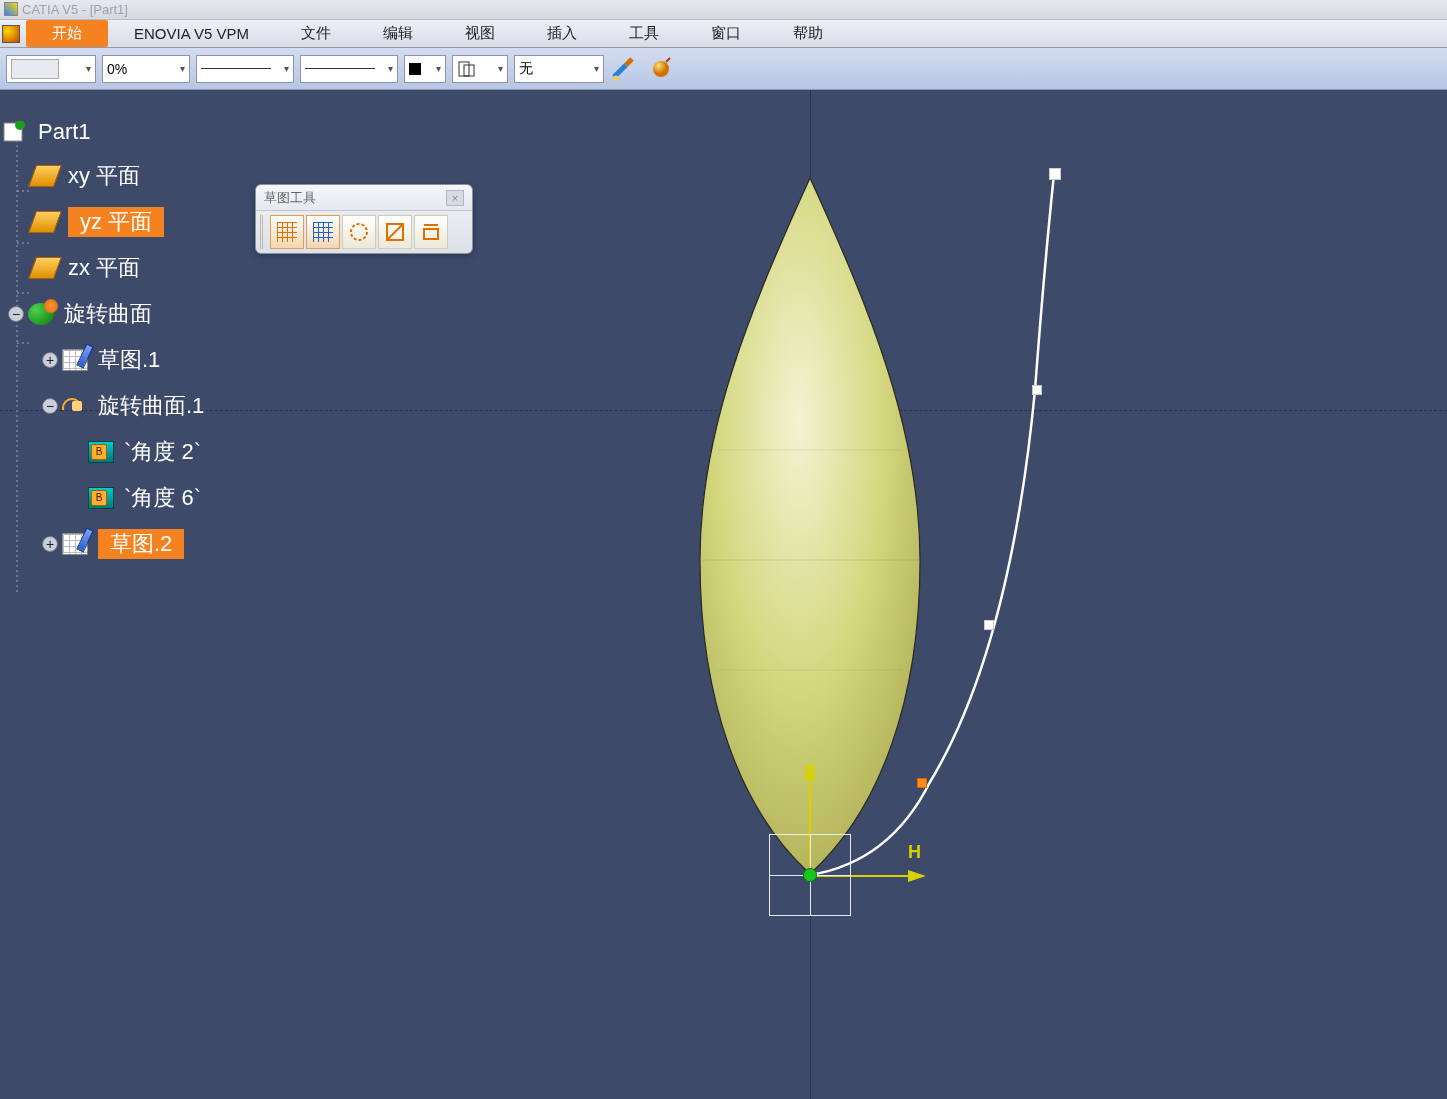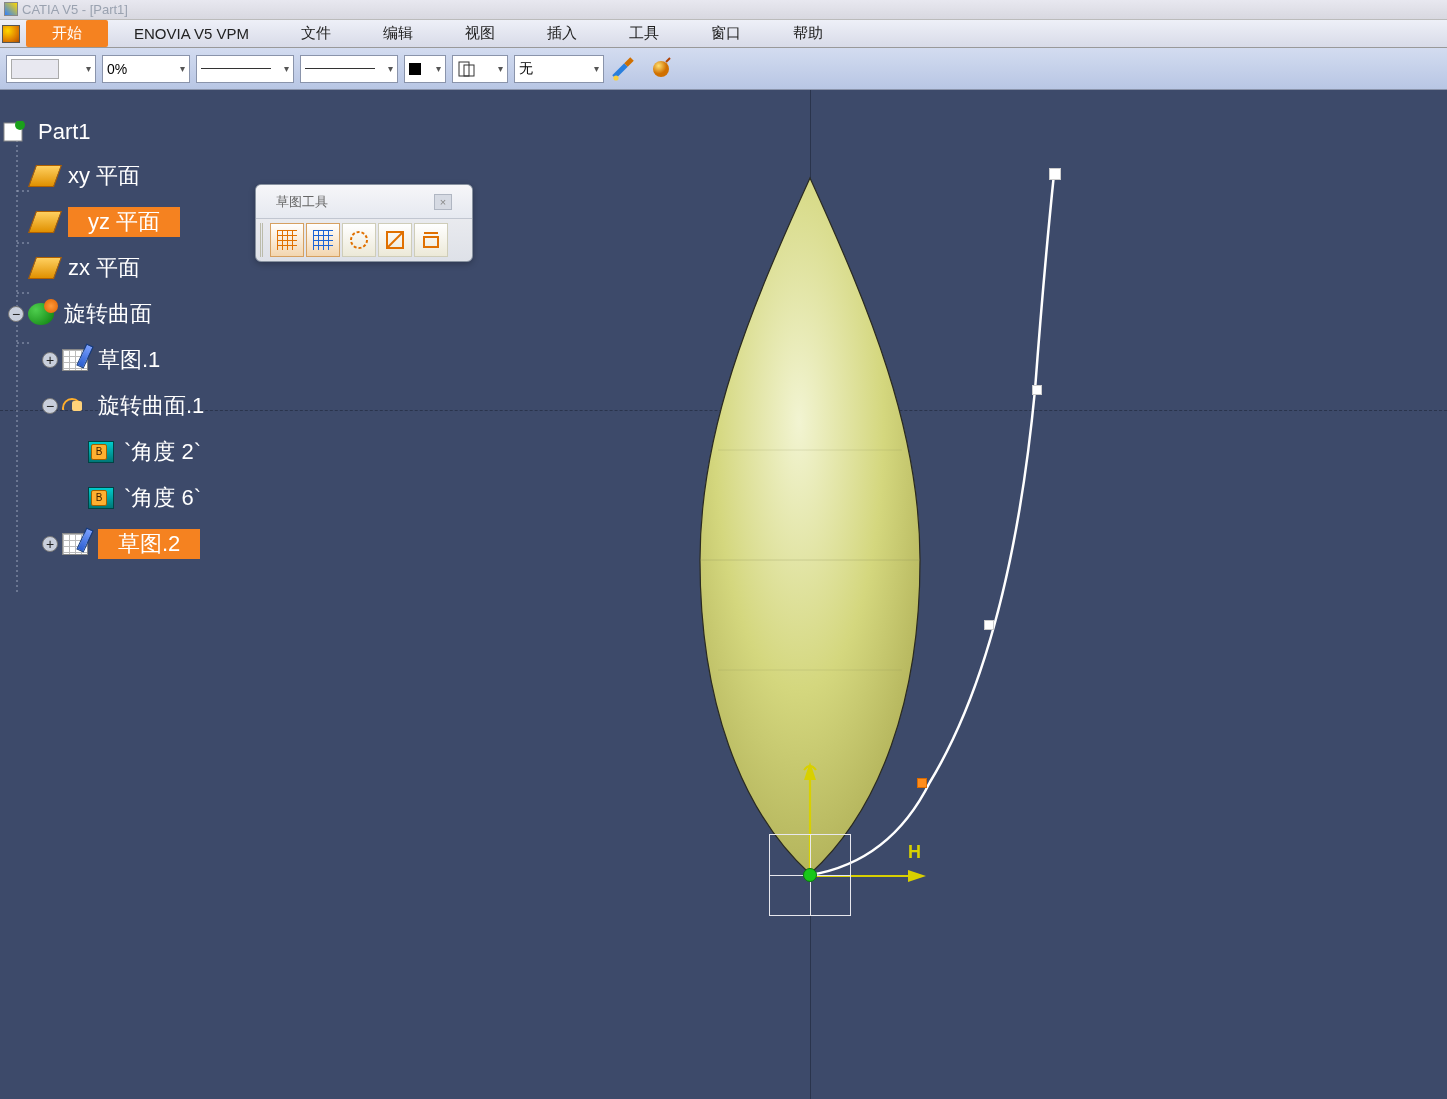--- a/index.html
+++ b/index.html
@@ -108,32 +108,32 @@
   .rev-icon::before{content:"";position:absolute;left:0;top:3px;width:16px;height:16px;border:2px solid #ffae2b;border-radius:50%;clip-path: polygon(0 0,100% 0,100% 60%,0 60%);}
   .rev-icon::after{content:"";position:absolute;left:10px;top:6px;width:10px;height:10px;background:#ffd27a;border-radius:2px;}
   .param-icon { width:26px;height:22px;background:linear-gradient(#0cc,#077);border:1px solid #044;position:relative;}
   .param-icon::after{content:"B";position:absolute;left:2px;top:2px;width:14px;height:14px;background:#ffb030;border:1px solid #a06000;font-size:10px;line-height:14px;text-align:center;color:#402000;border-radius:2px;}
   .expander {
     width:16px;height:16px;border:1px solid #777;background:#c9cfdc;
     display:inline-flex;align-items:center;justify-content:center;
     font-size:14px;line-height:14px;margin-right:4px;color:#222;cursor:default;
     border-radius:8px;
   }
-  .tree-label.sel { background:#f58220;color:#fff;padding:0 20px;}
+  .tree-label.sel { background:#f58220;color:#fff;padding:0 12px;}
   .tree-label.sel.u { }
   
   .sketch-panel {
     position:absolute; left:255px; top:94px;
     width:218px;
     background:linear-gradient(#f2f2f4,#dee1e8);
     border:1px solid #8892a0; border-radius:6px;
     box-shadow:0 2px 6px rgba(0,0,0,.25);
   }
   .sketch-panel .hdr{
-    height:34px;padding:4px 20px;font-size:13px;color:#666;
+    height:26px;padding:4px 8px;font-size:13px;color:#666;
     display:flex;align-items:center;justify-content:space-between;
     border-bottom:1px solid #c1c6d0;
     background: linear-gradient(#f6f6f9,#e6e9f0);
     border-radius:6px 6px 0 0;
   }
   .sketch-panel .hdr .x{width:18px;height:16px;background:#d6dae3;border:1px solid #b0b6c2;text-align:center;font-size:11px;line-height:14px;color:#888;}
   .sketch-panel .tools{
     display:flex;padding:4px;gap:2px;
   }
   .sk-tool{width:34px;height:34px;border:1px solid #cfcdb8;background:linear-gradient(#fff,#ece9d8);

